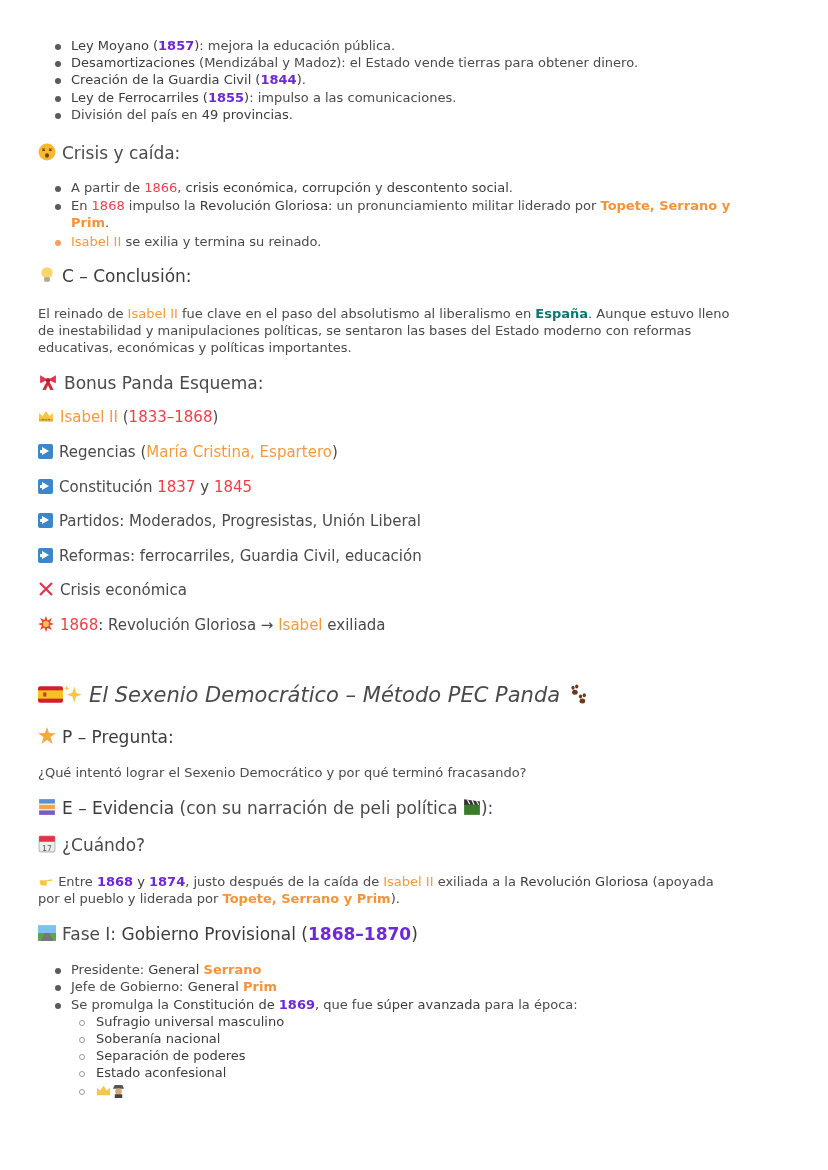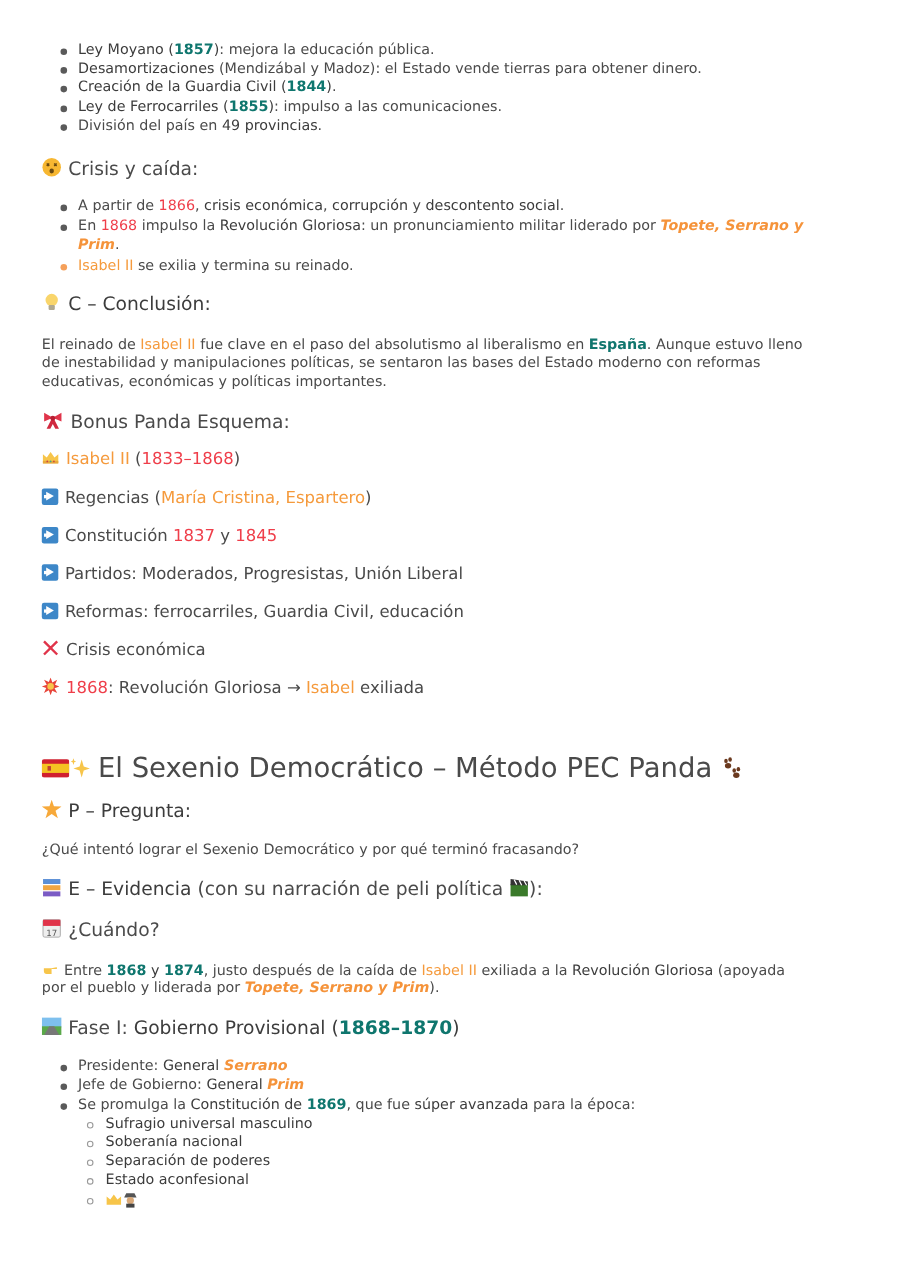--- a/index.html
+++ b/index.html
@@ -5,28 +5,28 @@
   html, body { margin: 0; padding: 0; background: #ffffff; }
   body {
     width: 828px; height: 1170px; overflow: hidden; position: relative;
     font-family: "DejaVu Sans", sans-serif;
     color: #4a4a4a;
   }
   .page { position: absolute; left: 0; top: 0; width: 828px; }
   .abs { position: absolute; white-space: nowrap; }
   .b { font-weight: normal; color: #3c3c3c; }
   .red { color: #ef3e4a; }
-  .redb { color: #0f766e; font-weight: bold; }
+  .redb { color: #6d28d9; font-weight: bold; }
   .org { color: #f59a3c; text-align: right; }
-  .orgb { color: #f5933a; font-weight: bold; font-style: italic; }
+  .orgb { color: #f5933a; font-weight: bold; }
   .grn { color: #0f766e; font-weight: bold; }
   .small { font-size: 13px; line-height: 16px; }
   .med { font-size: 15px; }
   .head { font-size: 17px; }
-  .big { font-size: 25px; }
+  .big { font-size: 21px; font-style: italic; }
   .bullet {
     position: absolute; width: 6px; height: 6px; border-radius: 50%;
     background: #5a5a5a;
   }
   .bullet.orange { background: #f5a05a; }
   .circle {
     position: absolute; width: 6px; height: 6px; border-radius: 50%;
     border: 1px solid #9a9a9a; box-sizing: border-box;
   }
   .emoji { display: inline-block; width: 16px; height: 16px; vertical-align: -2px; margin-right: 6px; }

